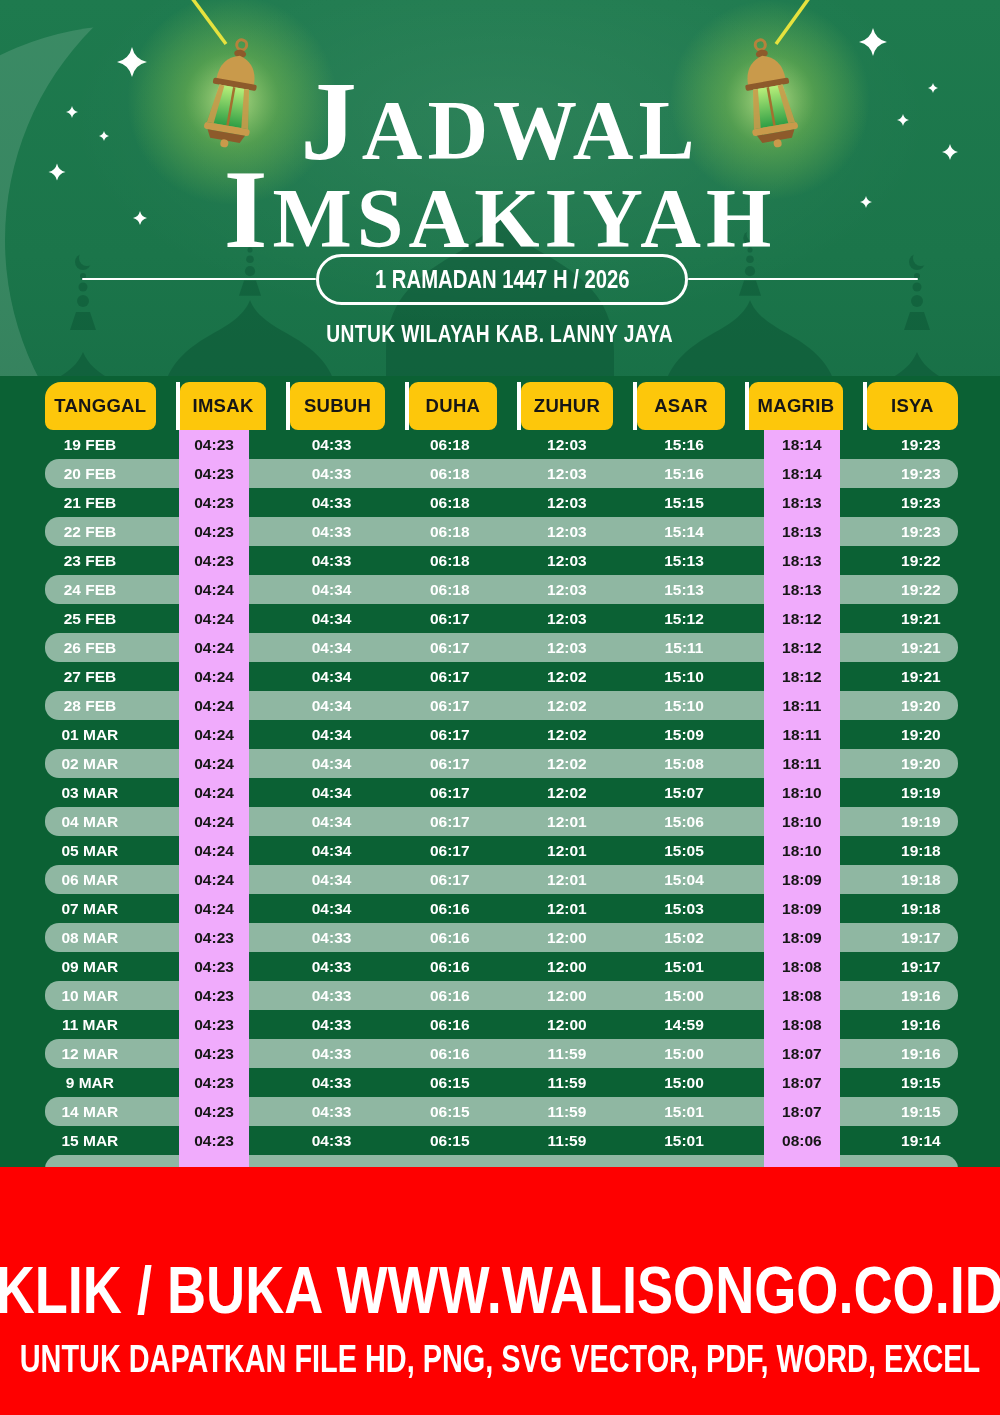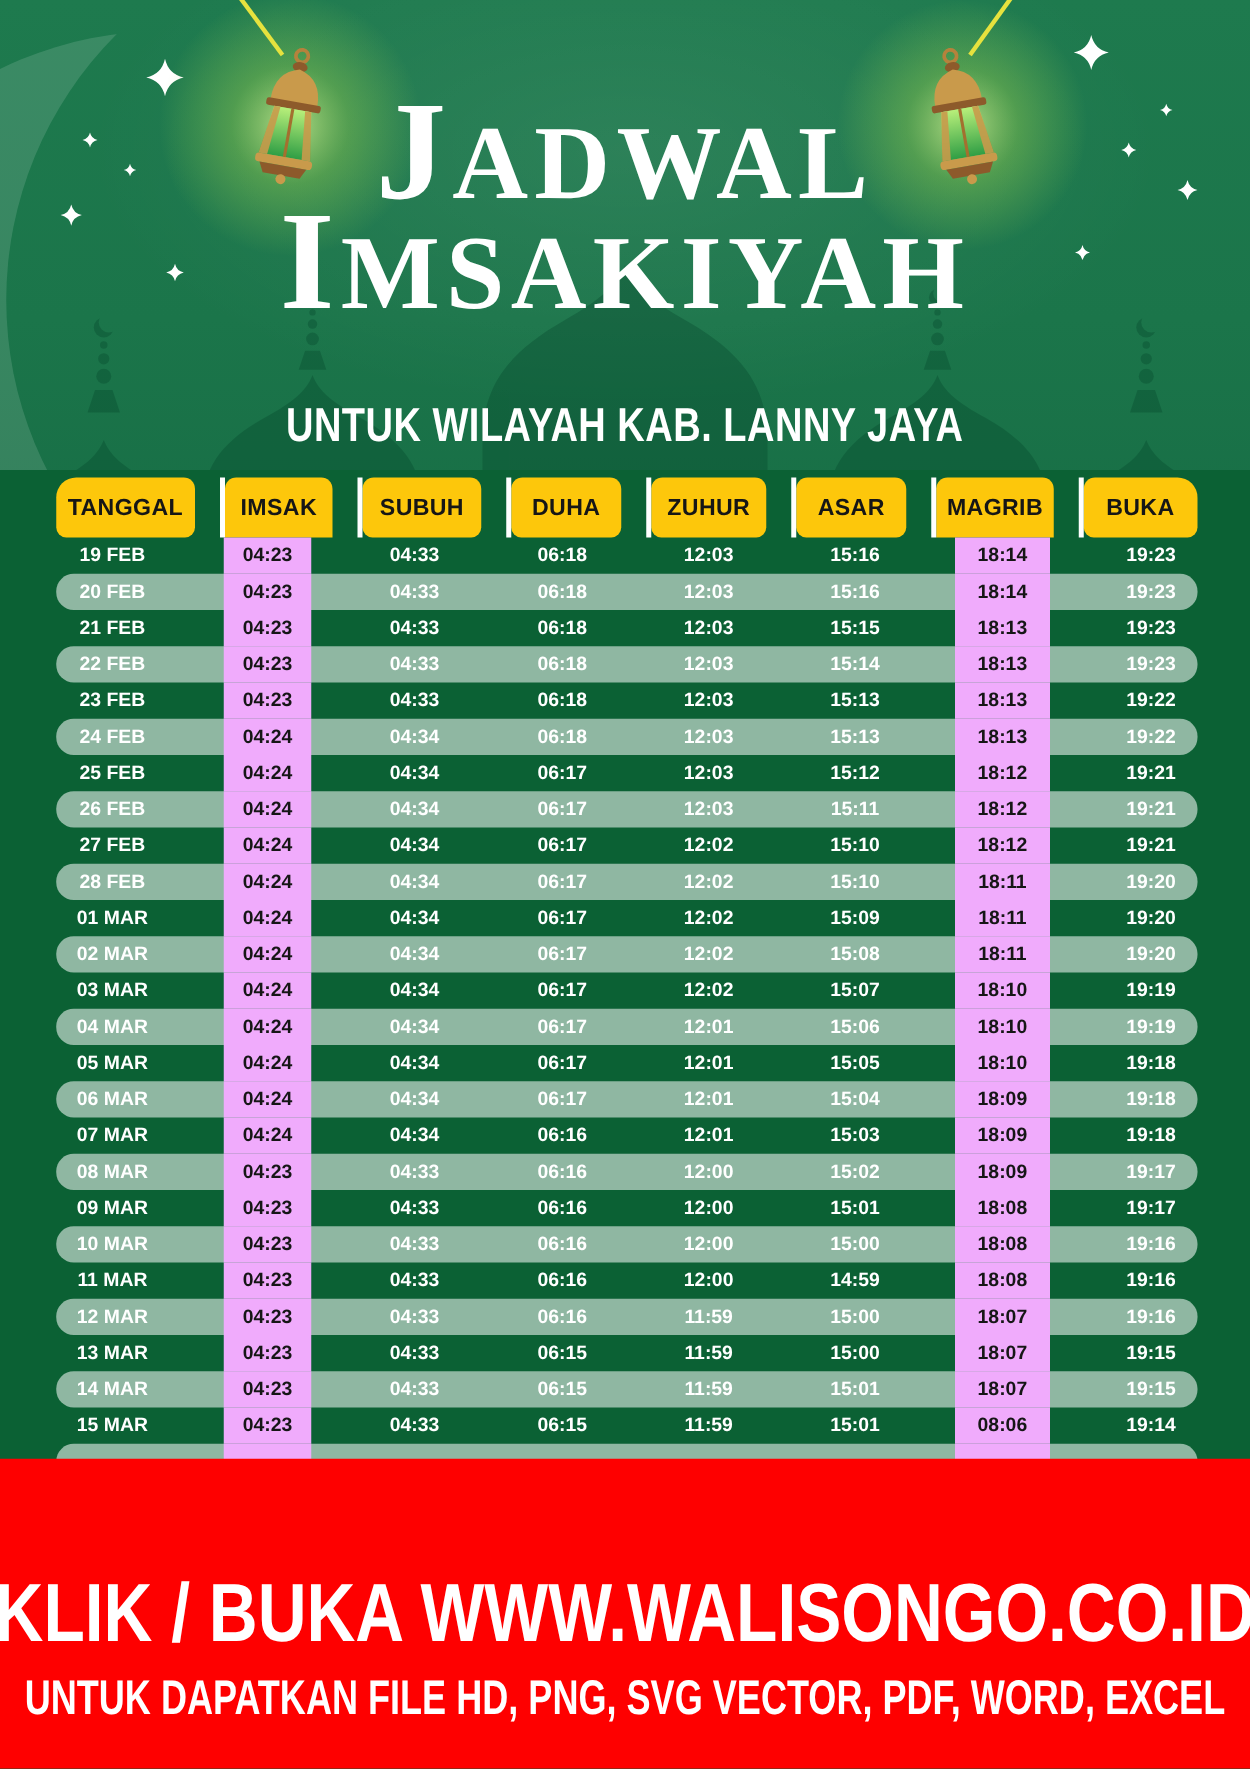--- a/index.html
+++ b/index.html
@@ -29,21 +29,21 @@
   .bline.l { width:234px; } .bline.r { width:230px; }
   .badge {
     border:3.5px solid #fff; border-radius:26px; color:#fff;
     padding:7px 20px; font-weight:bold; font-size:26px; white-space:nowrap;
   }
   .cond { display:inline-block; white-space:nowrap; transform-origin:50% 50%; }
   .s74 { transform:scaleX(.74); } .s78 { transform:scaleX(.78); }
   .s80 { transform:scaleX(.80); } .s82 { transform:scaleX(.82); }
 
   .subtitle { position:absolute; top:320px; left:0; right:0; text-align:center;
-    color:#fff; font-weight:bold; font-size:38px; letter-spacing:.5px; z-index:2; }
+    color:#fff; font-weight:bold; font-size:24px; letter-spacing:.5px; z-index:2; }
 
   
   .table-panel { position:absolute; left:0; right:0; top:376px; bottom:0;
     background:#0B6134; z-index:2; }
   .grid8 { display:grid;
     grid-template-columns:1.21fr .95fr 1.03fr .97fr 1fr .97fr 1.02fr 1fr;
     column-gap:4px; }
   .thead { position:absolute; left:45px; right:42px; top:6px; height:48px;gap:24px; }
   .hcell { position:relative; background:#FDC70B; color:#161616;
     display:flex; align-items:center; justify-content:center;
@@ -153,35 +153,42 @@
     <g>
       <circle cx="770" cy="100" r="100" fill="url(#glow)"></circle>
       <line x1="812" y1="-6" x2="776" y2="44" stroke="#e6e23e" stroke-width="3.5"></line>
       <use href="#lantern" transform="translate(770,100) rotate(-10)"></use>
     </g>
   </svg>
 
   <div class="title-line title-1">JADWAL</div>
   <div class="title-line title-2">IMSAKIYAH</div>
 
+  <div class="badge-row">
+    <div class="bline l"></div>
+    <div class="badge">
+      <span class="cond s78">1 RAMADAN 1447 H / 2026</span>
+    </div>
+    <div class="bline r"></div>
+  </div>
 
   <div class="subtitle">
     <span class="cond s80">UNTUK WILAYAH KAB. LANNY JAYA</span>
   </div>
 
   <div class="table-panel">
     <div class="thead grid8">
         <div class="hcell first">TANGGAL</div>
         <div class="hcell ycol">IMSAK</div>
         <div class="hcell">SUBUH</div>
         <div class="hcell">DUHA</div>
         <div class="hcell">ZUHUR</div>
         <div class="hcell">ASAR</div>
         <div class="hcell ycol">MAGRIB</div>
-        <div class="hcell last">BUKA</div>
+        <div class="hcell last">ISYA</div>
       </div>
     <div class="tbody">
         <div class="trow grid8">
           <div class="tcell">19 FEB</div>
           <div class="tcell ycell">04:23</div>
           <div class="tcell">04:33</div>
           <div class="tcell">06:18</div>
           <div class="tcell">12:03</div>
           <div class="tcell">15:16</div>
           <div class="tcell ycell">18:14</div>
@@ -391,21 +398,21 @@
           <div class="tcell">12 MAR</div>
           <div class="tcell ycell">04:23</div>
           <div class="tcell">04:33</div>
           <div class="tcell">06:16</div>
           <div class="tcell">11:59</div>
           <div class="tcell">15:00</div>
           <div class="tcell ycell">18:07</div>
           <div class="tcell">19:16</div>
         </div>
         <div class="trow grid8">
-          <div class="tcell">13 MAR</div>
+          <div class="tcell">9 MAR</div>
           <div class="tcell ycell">04:23</div>
           <div class="tcell">04:33</div>
           <div class="tcell">06:15</div>
           <div class="tcell">11:59</div>
           <div class="tcell">15:00</div>
           <div class="tcell ycell">18:07</div>
           <div class="tcell">19:15</div>
         </div>
         <div class="trow grid8 sage">
           <div class="tcell">14 MAR</div>

